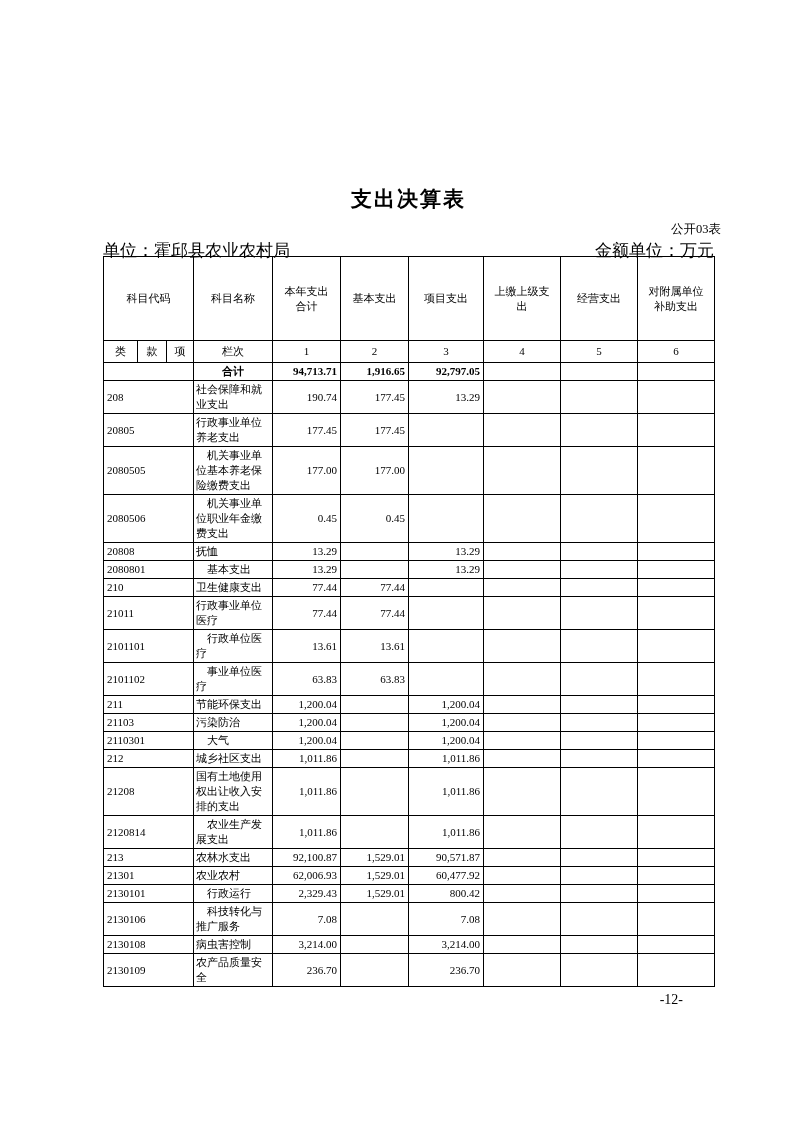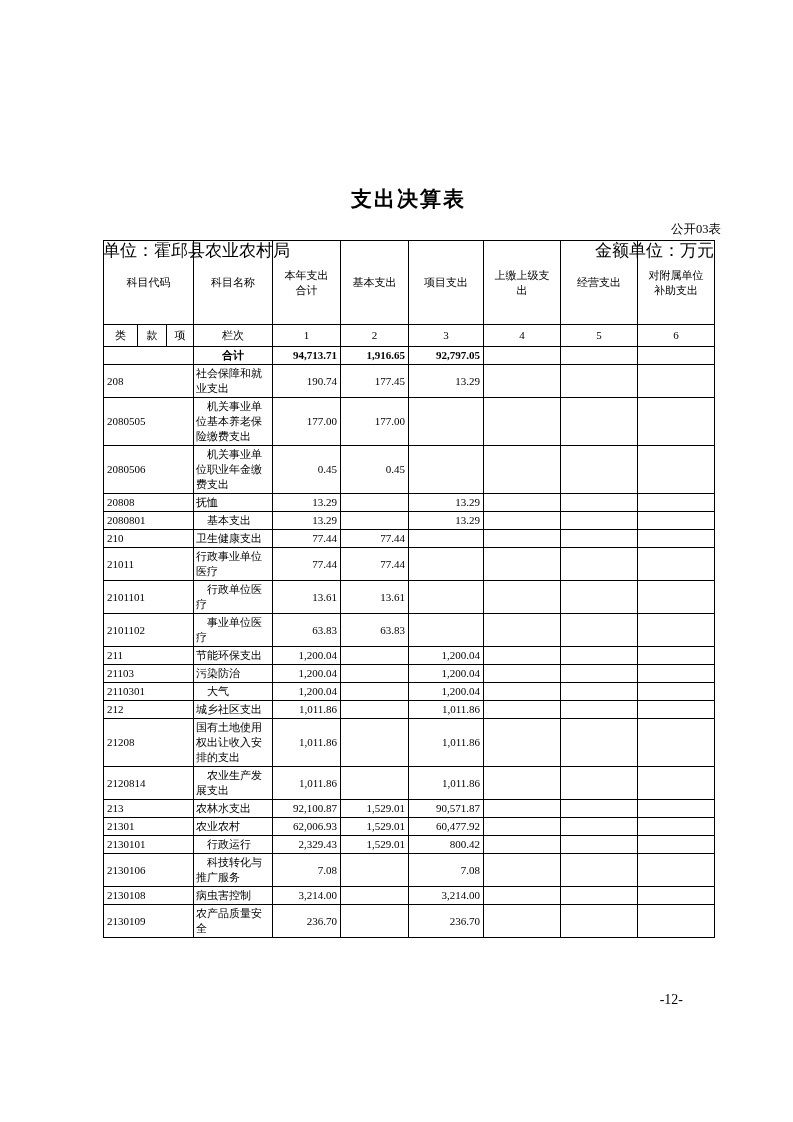--- a/index.html
+++ b/index.html
@@ -19,21 +19,21 @@
   .pub-no {
     position:absolute; top:221px; left:110px; width:611px;
     text-align:right; font-size:12.5px;
   }
   .meta-row {
     position:absolute; top:239px; left:103px; width:611px;
     display:flex; justify-content:space-between; font-size:17px;
   }
 
   table.report {
-    position:absolute; top:240px; left:103px; width:611px;
+    position:absolute; top:256px; left:103px; width:611px;
     border-collapse:collapse; table-layout:fixed;
   }
   .report th, .report td {
     border:1px solid #000;
     font-size:11px; line-height:15px;
     padding:1px 2px;
     vertical-align:middle;
     font-weight:normal;
     overflow:hidden;
     word-break:break-all;
@@ -121,20 +121,30 @@
           <td colspan="3" class="code">208</td>
           <td class="name">社会保障和就业支出</td>
           <td class="num">190.74</td>
           <td class="num">177.45</td>
           <td class="num">13.29</td>
           <td class="num"></td>
           <td class="num"></td>
           <td class="num"></td>
         </tr>
         <tr>
+          <td colspan="3" class="code">20805</td>
+          <td class="name">行政事业单位养老支出</td>
+          <td class="num">177.45</td>
+          <td class="num">177.45</td>
+          <td class="num"></td>
+          <td class="num"></td>
+          <td class="num"></td>
+          <td class="num"></td>
+        </tr>
+        <tr>
           <td colspan="3" class="code">2080505</td>
           <td class="name ind">机关事业单位基本养老保险缴费支出</td>
           <td class="num">177.00</td>
           <td class="num">177.00</td>
           <td class="num"></td>
           <td class="num"></td>
           <td class="num"></td>
           <td class="num"></td>
         </tr>
         <tr>

